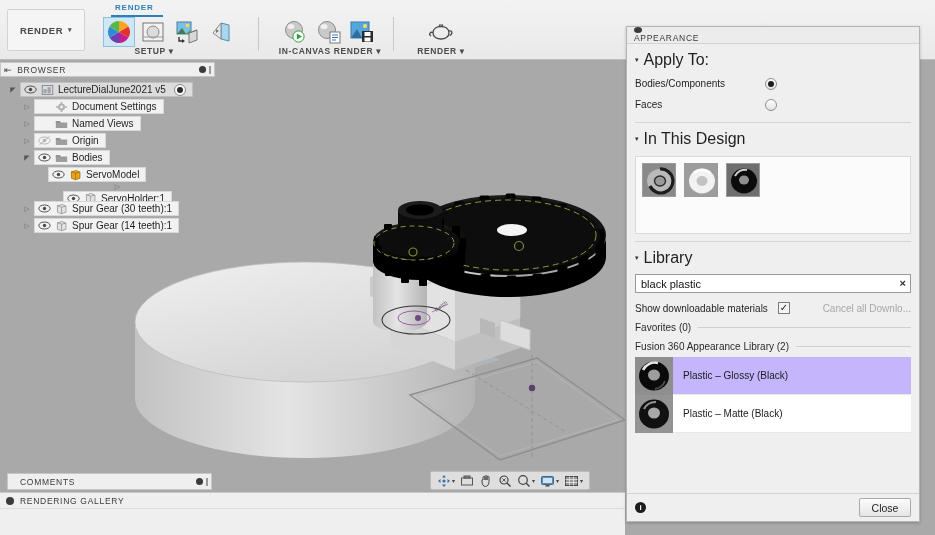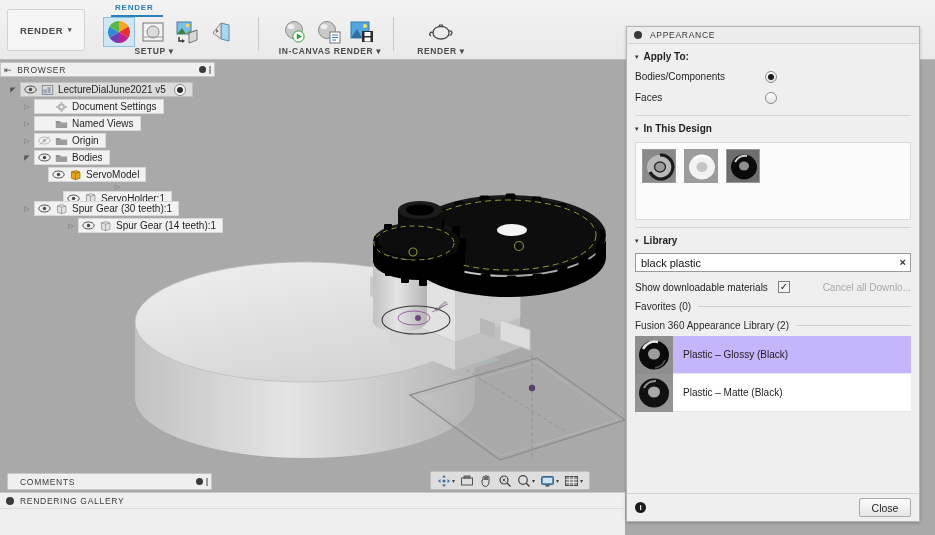--- a/index.html
+++ b/index.html
@@ -112,29 +112,29 @@
 
   
   .dlg {
     position: absolute; left: 626px; top: 26px; width: 294px; height: 496px;
     background: #efefef; border: 1px solid #b5b5b5;
     display: flex; flex-direction: column;
     box-shadow: 0 1px 3px rgba(0,0,0,.22);
   }
   .dlg-title {
     height: 17px; background: #ececec; border-bottom: 1px solid #d3d3d3;
-    display: flex; align-items: center; padding: 0 7px;
-    font-size: 8.5px; letter-spacing: .7px; color: #3a3a3a;
+    display: flex; align-items: flex-start; padding: 0 7px;
+    font-size: 8.5px; letter-spacing: .7px; color: #3a3a3a; flex-direction: column;
   }
   .dlg-title .mindot { width: 8px; height: 8px; border-radius: 50%; background: #3a3a3a; margin-right: 8px; }
   .dlg-body { flex: 1; overflow: hidden; background: #efefef; }
 
   .sect-hd { display: flex; align-items: center; gap: 5px; padding: 7px 8px 4px 8px; }
   .sect-hd .tri { font-size: 7px; color: #333; }
-  .sect-hd .t { font-size: 10px; font-weight: bold; color: #1f1f1f; }
+  .sect-hd .t { font-size: 16px; font-weight: normal; color: #1f1f1f; }
 
   .apply-row { display: flex; align-items: center; height: 21px; padding: 0 8px; }
   .apply-row .lbl { font-size: 10px; color: #1f1f1f; width: 130px; }
   .radio {
     width: 12px; height: 12px; border-radius: 50%;
     border: 1px solid #8d8d8d; background: linear-gradient(#ffffff,#e2e2e2);
     display: flex; align-items: center; justify-content: center;
   }
   .radio i { width: 6px; height: 6px; border-radius: 50%; background: #1c1c1c; display: none; }
   .radio.on i { display: block; }
@@ -584,21 +584,21 @@
             <span style="display: flex;">
               <svg class="nodeicon" viewBox="0 0 16 14">
                 <path d="M3 3 L9 1.5 L13.5 3.5 L13.5 11 L8 12.8 L3 11 Z" fill="#e2e2e2" stroke="#8d8d8d" stroke-width="0.9"></path>
                 <path d="M3 3 L8 4.8 L13.5 3.5" fill="none" stroke="#8d8d8d" stroke-width="0.9"></path>
                 <path d="M8 4.8 L8 12.8" stroke="#8d8d8d" stroke-width="0.9"></path>
               </svg>
             </span>
             <span>Spur Gear (30 teeth):1</span>
           </span>
         </div>
-        <div class="row" style="padding-left: 20px; margin-left: 44px;">
+        <div class="row" style="padding-left: 20px;">
           <span class="arrow">▷</span>
           <span class="pill">
             <span style="display: flex;">
               <svg class="eye" viewBox="0 0 16 12">
                 <ellipse cx="8" cy="6" rx="7" ry="4.3" fill="none" stroke="#4a4a4a" stroke-width="1.2"></ellipse>
                 <circle cx="8" cy="6" r="2.1" fill="#4a4a4a"></circle>
               </svg>
             </span>
             <span style="display: flex;">
               <svg class="nodeicon" viewBox="0 0 16 14">

